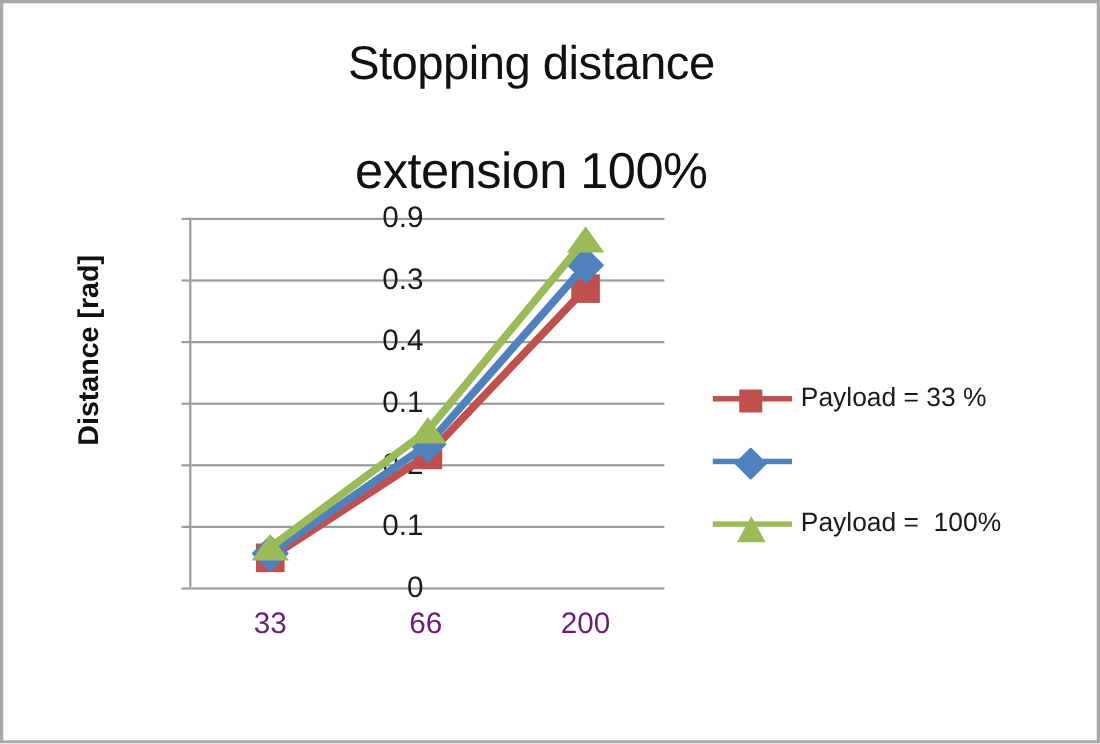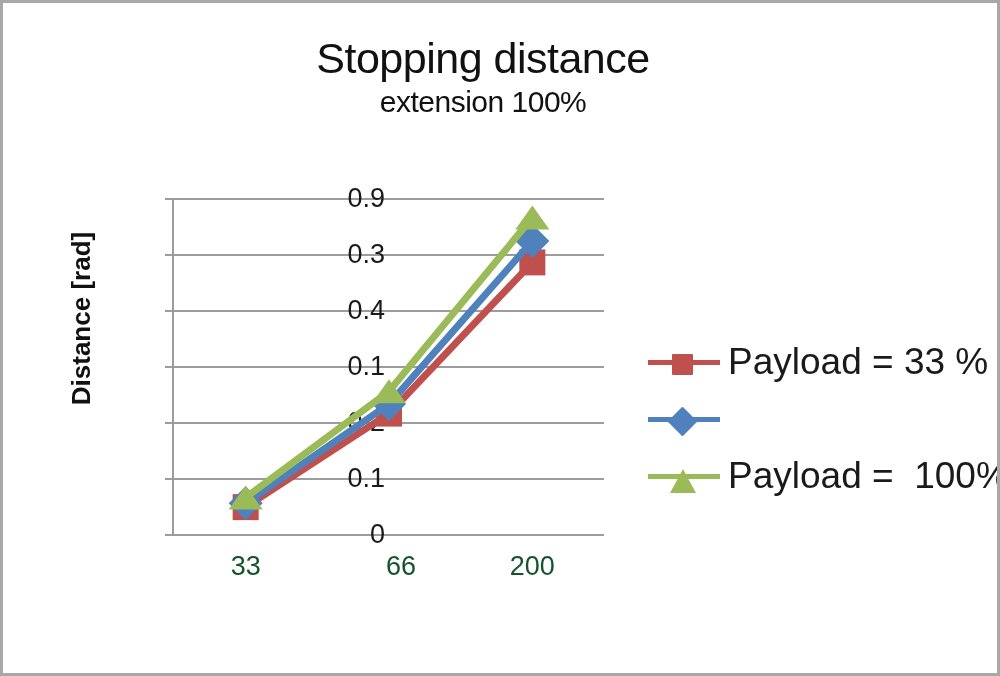--- a/index.html
+++ b/index.html
@@ -32,21 +32,22 @@
     width: 960px;
     text-align: center;
     font-size: 43px;
     font-weight: normal;
     line-height: 1.18;
     color: #111111;
     letter-spacing: -0.5px;
   }
   .chart-title .line2 {
     display: block;
-    font-size: 30px;
+    font-size: 46px;
+    margin-top: 44px;
   }
 
   
   #plot {
     position: absolute;
     left: 171px;
     top: 195px;
     width: 430px;
     height: 336px;
   }
@@ -82,21 +83,21 @@
     font-size: 27px;
     color: #1a1a1a;
     transform: translateY(-50%);
   }
   .x-tick-label {
     position: absolute;
     top: 548px;
     width: 120px;
     text-align: center;
     font-size: 27px;
-    color: #14532d;
+    color: #701a75;
   }
   .x-axis-title {
     position: absolute;
     left: 171px;
     top: 598px;
     width: 430px;
     text-align: center;
     font-size: 26px;
     font-weight: bold;
     color: #111111;
@@ -161,21 +162,21 @@
   .legend-marker.triangle {
     width: 0;
     height: 0;
     left: 22px;
     top: 8px;
     background: none !important;
     border-left: 13px solid transparent;
     border-right: 13px solid transparent;
   }
   .legend-label {
-    font-size: 37px;
+    font-size: 24px;
     color: #1a1a1a;
     white-space: pre;
     padding-left: 8px;
   }
 </style>
 </head>
 <body>
 
 <div id="screenshot">
   <div id="chart-area">
@@ -211,21 +212,21 @@
         <div class="y-tick-label" style="top: 195px;">0.9</div>
         <div class="y-tick-label" style="top: 251px;">0.3</div>
         <div class="y-tick-label" style="top: 307px;">0.4</div>
         <div class="y-tick-label" style="top: 363px;">0.1</div>
         <div class="y-tick-label" style="top: 419px;">0.2</div>
         <div class="y-tick-label" style="top: 475px; text-align: right;">0.1</div>
         <div class="y-tick-label" style="top: 531px;">0</div>
       </div>
     <div id="x-tick-labels">
         <div class="x-tick-label" style="left: 182.667px;">33</div>
-        <div class="x-tick-label" style="left: 338px; text-align: center;">66</div>
+        <div class="x-tick-label" style="left: 324px; text-align: center;">66</div>
         <div class="x-tick-label" style="left: 469.333px;">200</div>
       </div>
 
 
     <svg id="series-svg" viewBox="0 0 1000 676">
         <g>
           <polyline points="242.66666666666666,504.12 386,410.59999999999997 529.3333333333334,259.4" fill="none" stroke="#C0504D" stroke-width="7" stroke-linejoin="round" stroke-linecap="round"></polyline>
           <rect x="229.66666666666666" y="491.12" width="26" height="26" fill="#C0504D"></rect>
           <rect x="373" y="397.59999999999997" width="26" height="26" fill="#C0504D"></rect>
           <rect x="516.3333333333334" y="246.39999999999998" width="26" height="26" fill="#C0504D"></rect>

